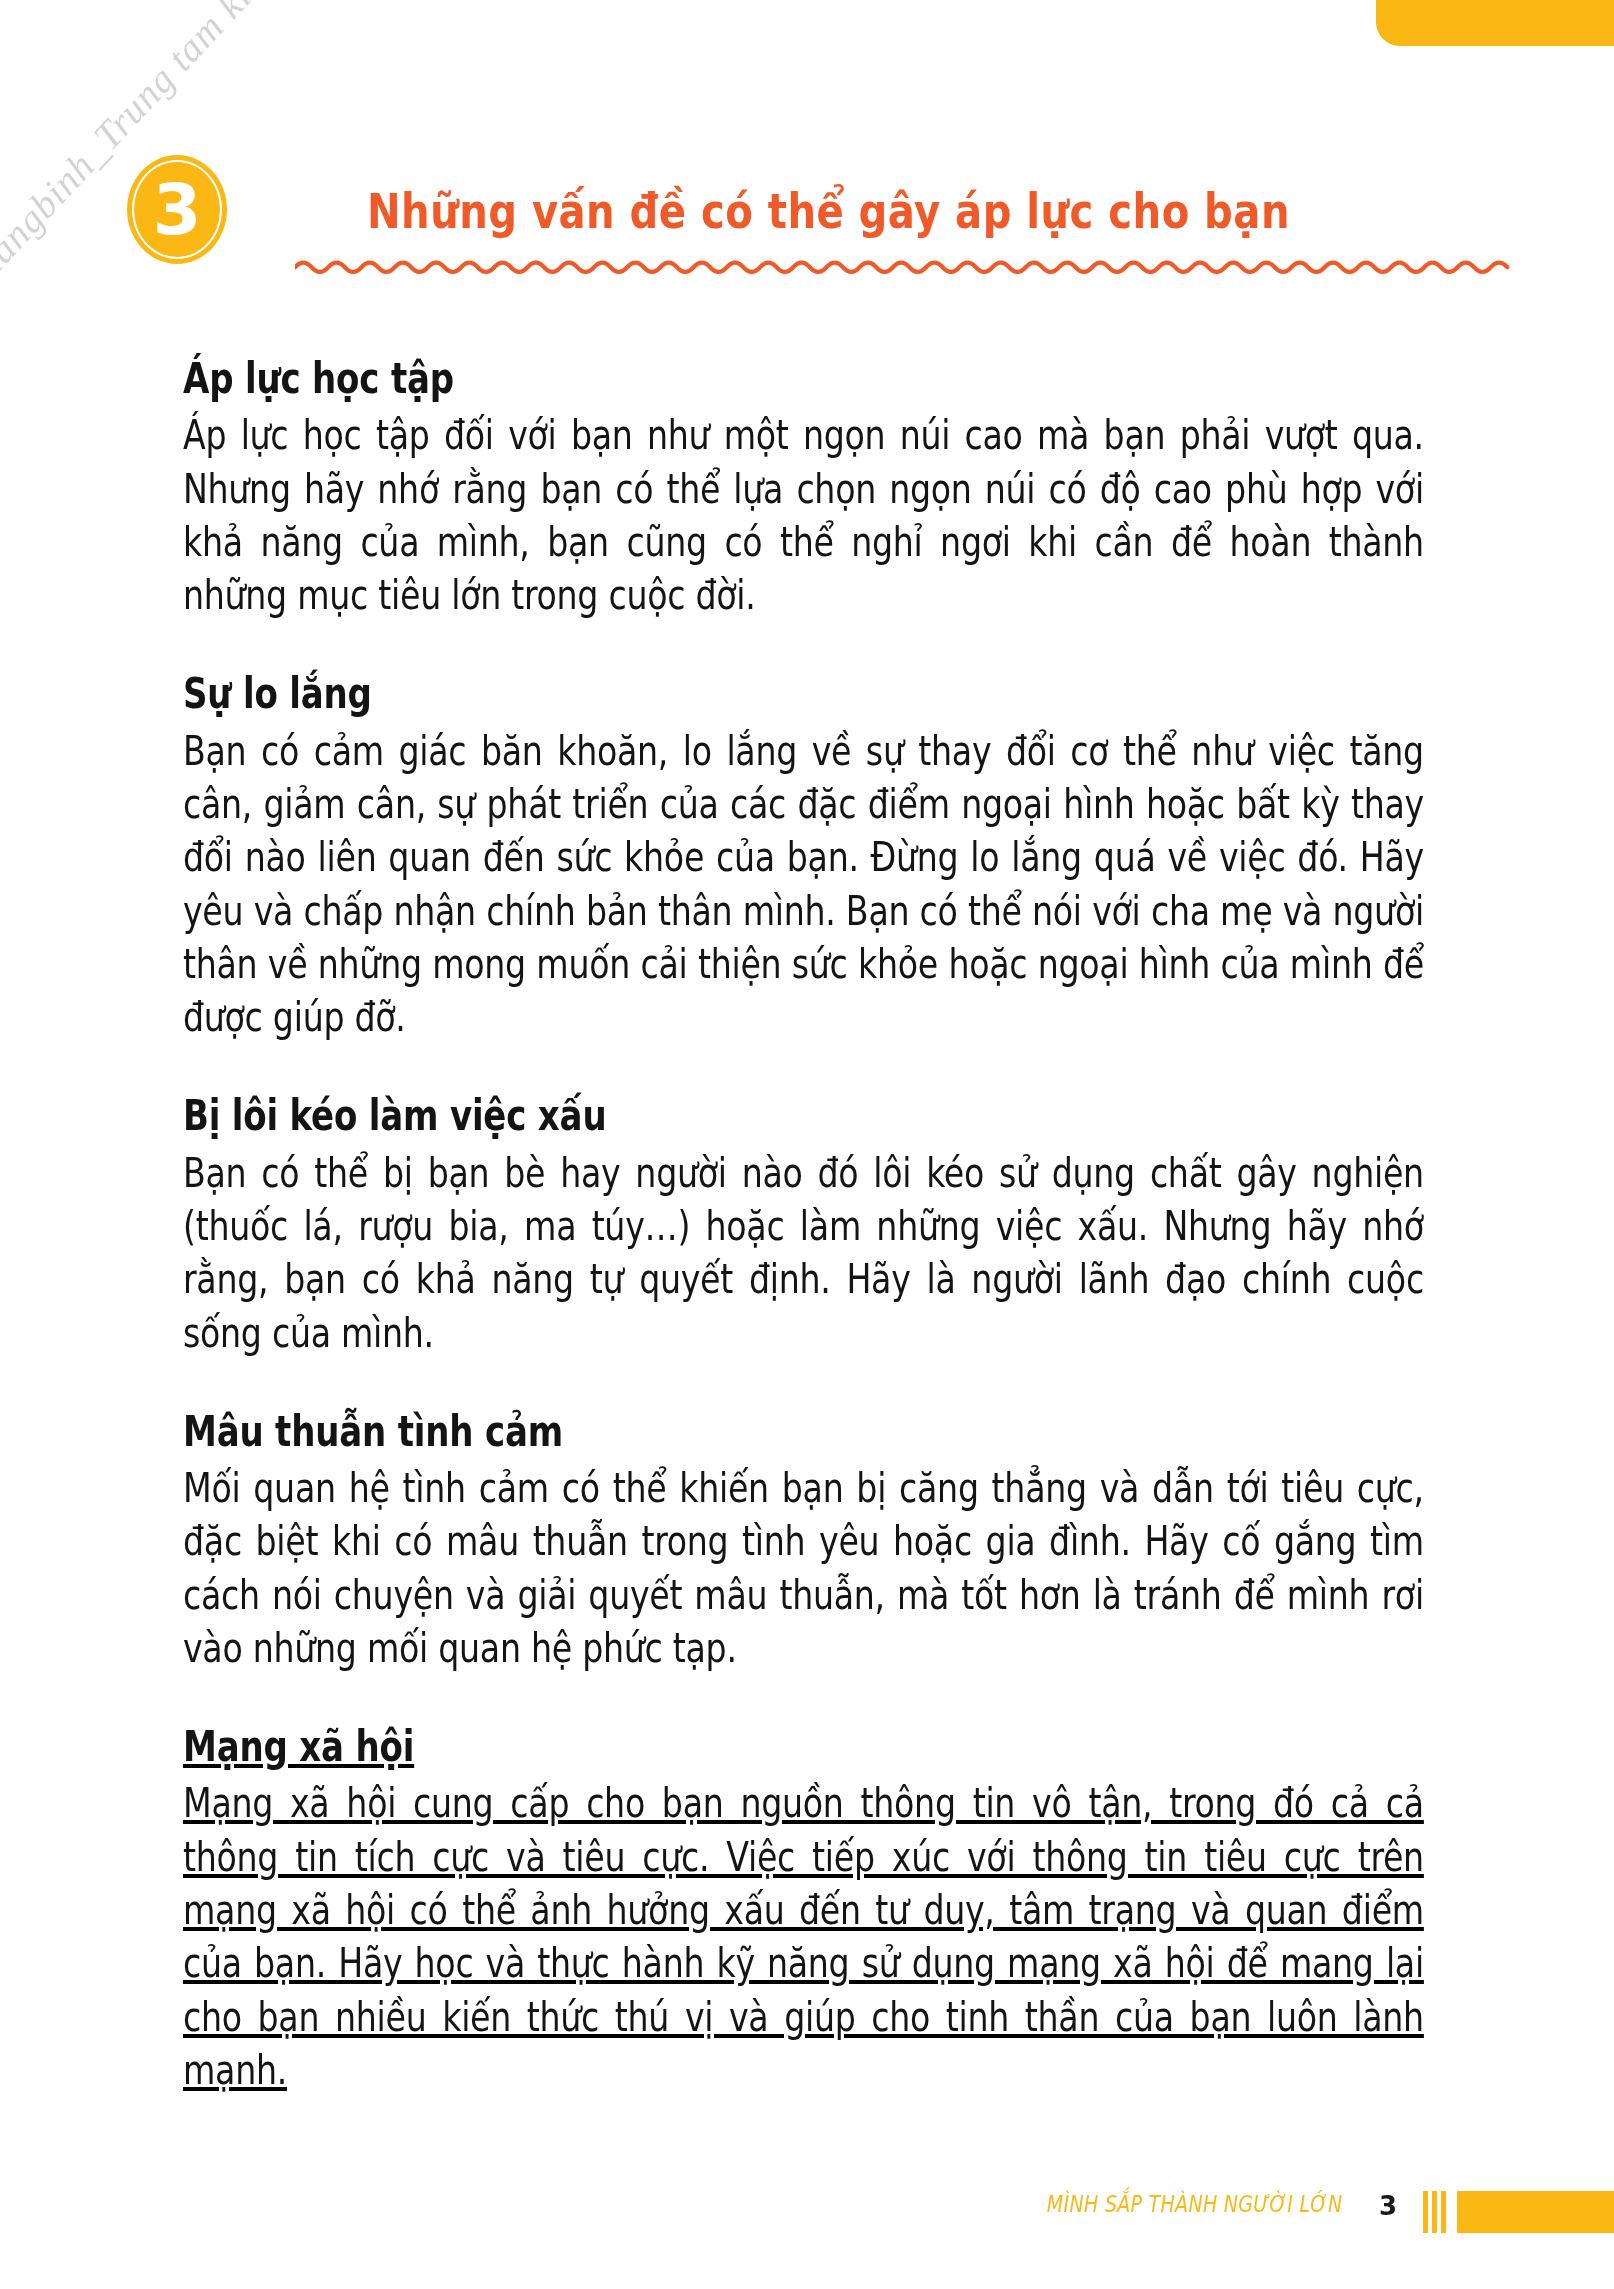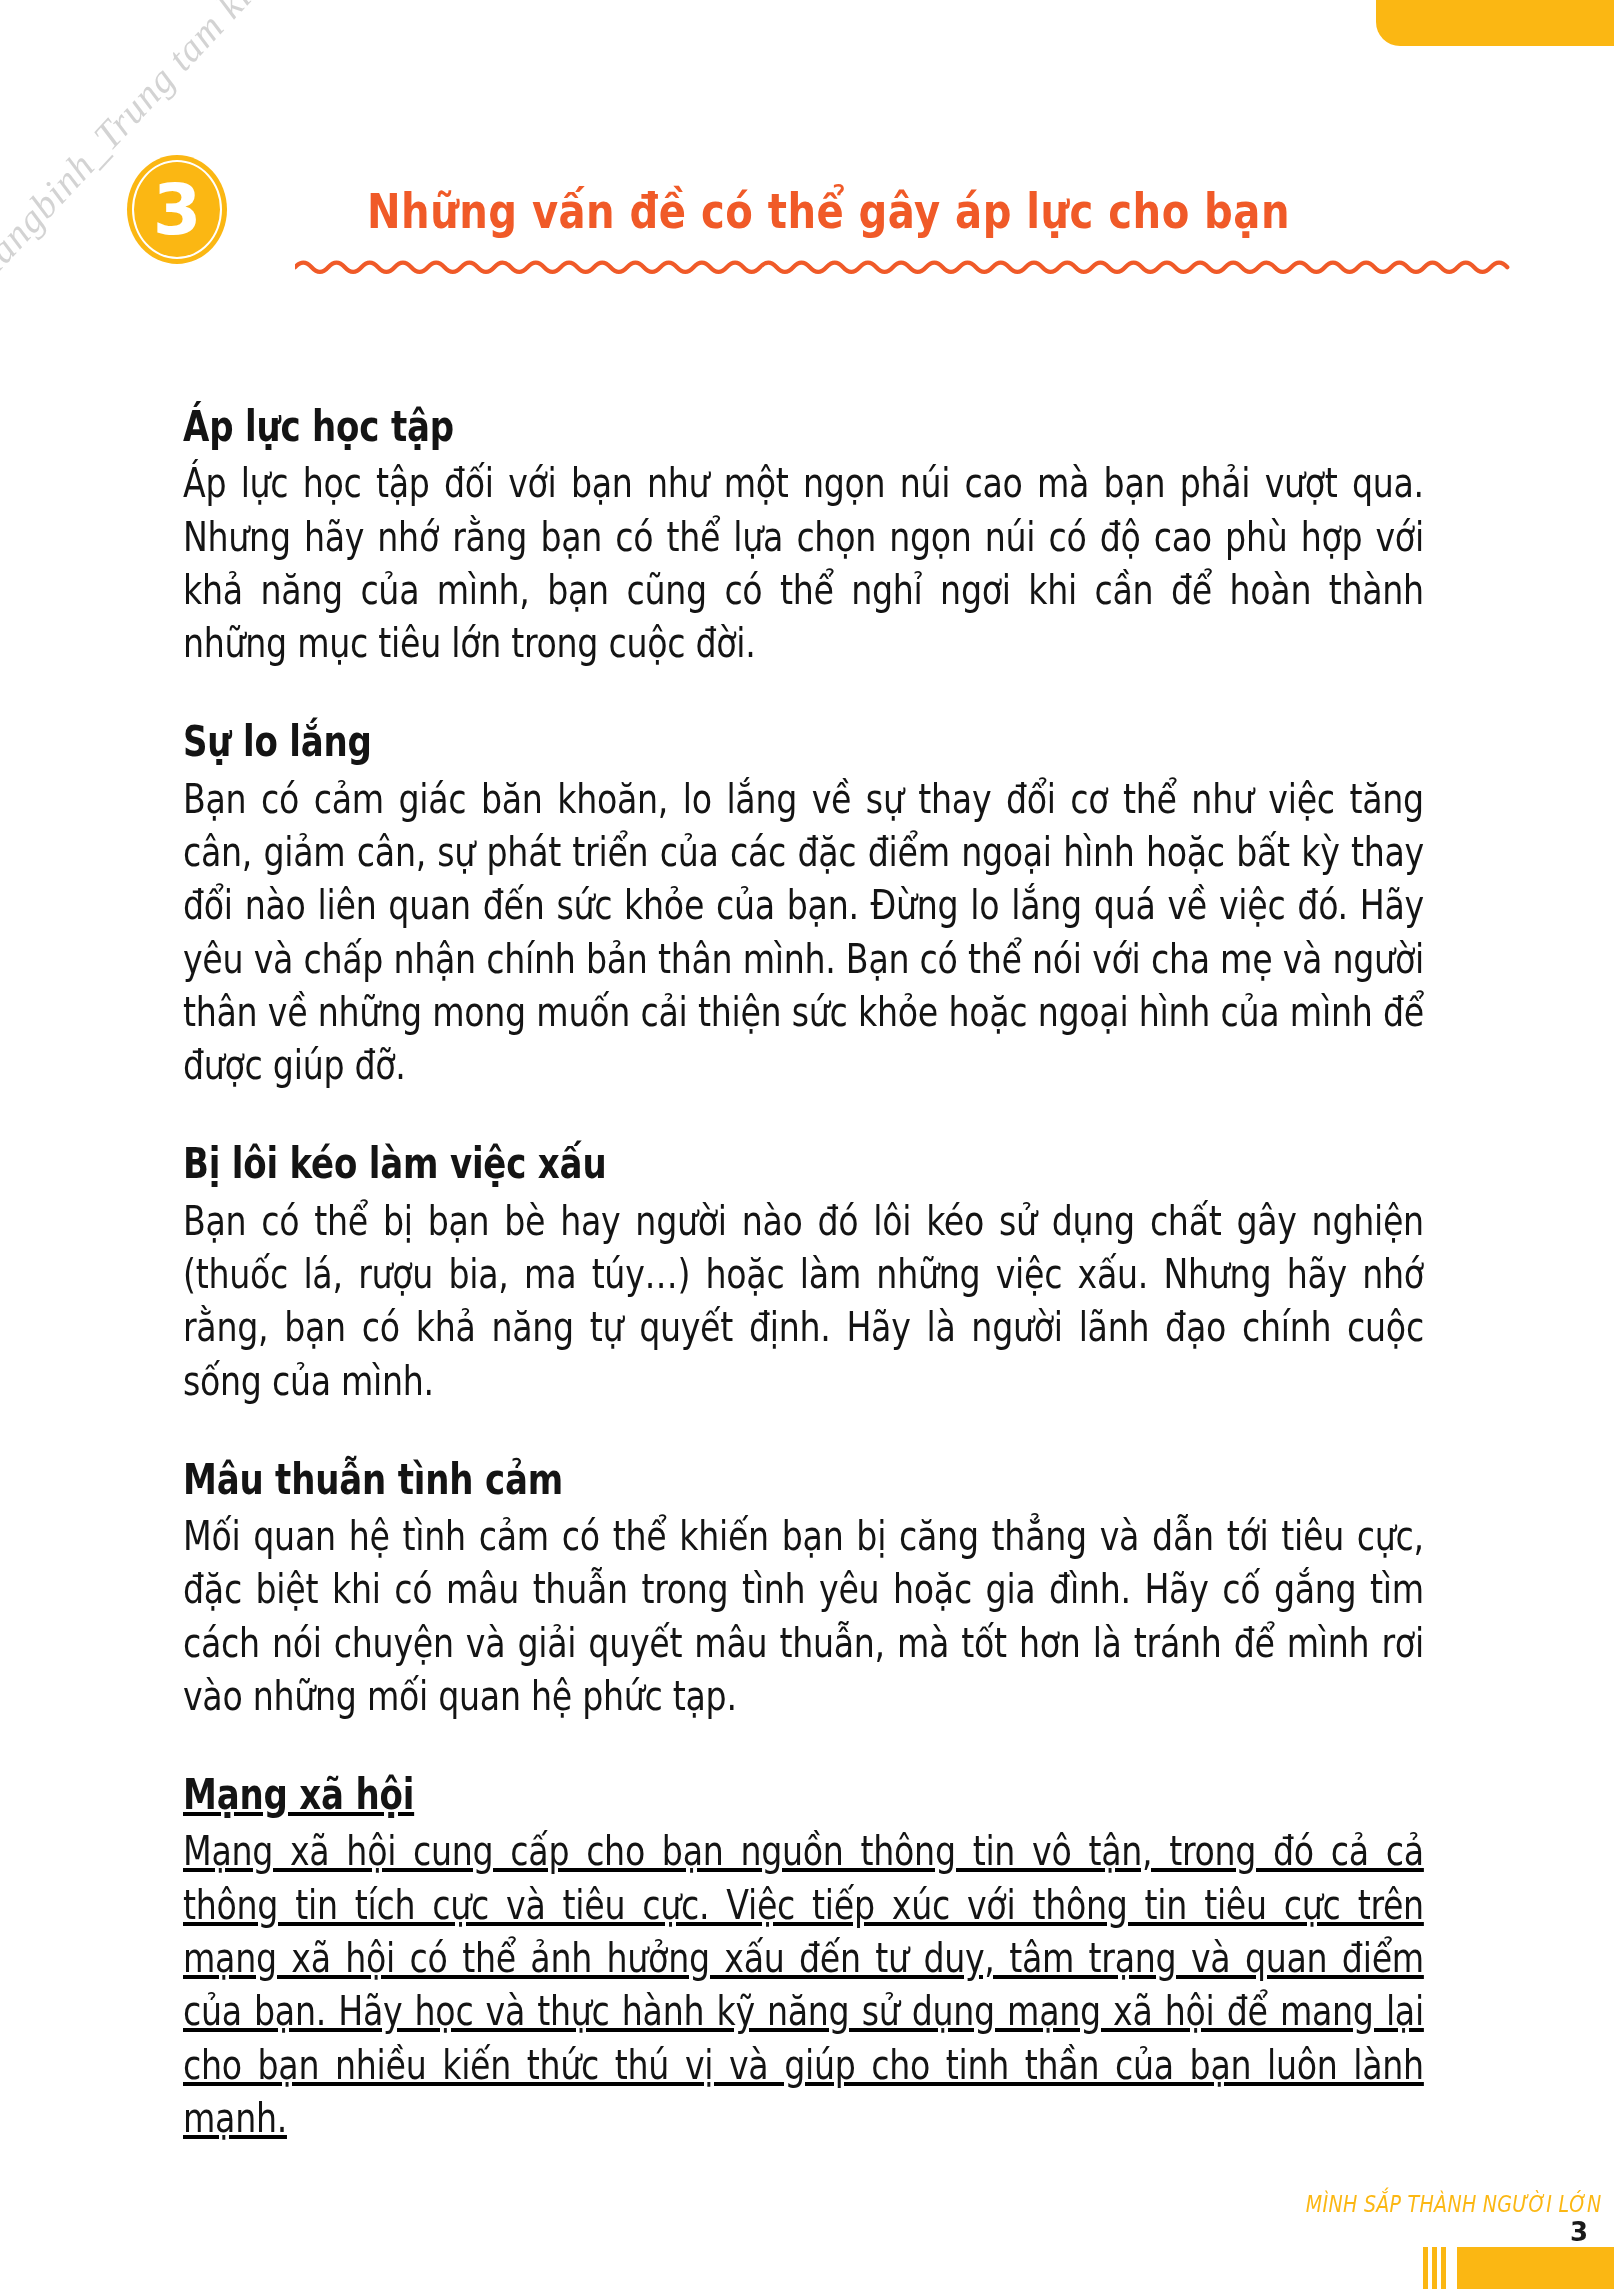--- a/index.html
+++ b/index.html
@@ -105,21 +105,21 @@
     height: 18.5px;
   }
 
   
   .content {
     position: absolute;
     left: 183px;
     top: 355px;
     width: 1241px;
   }
-  .sec { margin-bottom: 48px; margin-top: 48px; }
+  .sec { margin-bottom: 48px; }
   .sec:last-child { margin-bottom: 0; text-decoration: underline; }
   .sec-head {
     font-size: 42px;
     font-weight: 700;
     color: #141414;
     line-height: 1.16;
     margin: 0 0 5.5px 0;
     letter-spacing: -0.2px;
     font-family: "DejaVu Sans Condensed", "Liberation Sans Narrow", "Liberation Sans", sans-serif;
     transform: scaleX(0.9);
@@ -138,22 +138,21 @@
     width: 111.1%;
   }
 
   
   .footer {
     position: absolute;
     right: 0;
     bottom: 57px;
     height: 42px;
     display: flex;
-    align-items: flex-end;
-    flex-direction: column;
+    align-items: flex-start;
   }
   .footer-title {
     color: #fbb713;
     font-size: 23px;
     font-style: italic;
     font-weight: 400;
     letter-spacing: 0.3px;
     white-space: nowrap;
     font-family: "DejaVu Sans Condensed", "Liberation Sans Narrow", "Liberation Sans", sans-serif;
     transform: scaleX(0.92);

